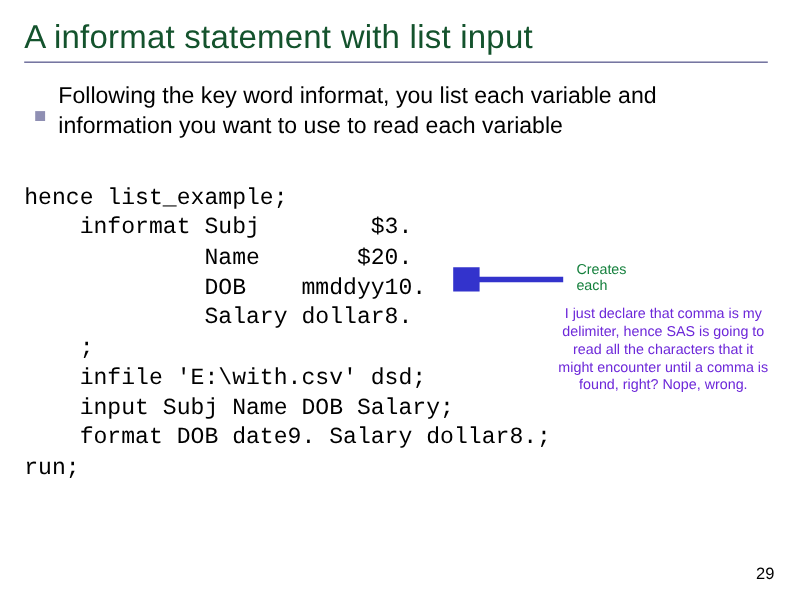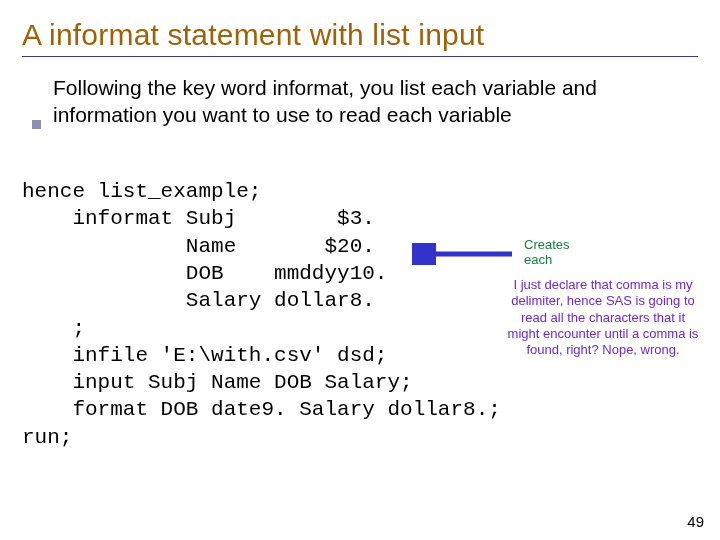--- a/index.html
+++ b/index.html
@@ -7,36 +7,36 @@
     width: 720px;
     height: 540px;
     background: #ffffff;
     font-family: Arial, Helvetica, sans-serif;
     position: relative;
     overflow: hidden;
     padding: 18px 22px;
   }
   .title {
     font-size: 30px;
-    color: #a16207;
+    color: #14532d;
     font-weight: 400;
     margin-bottom: 4px;
     letter-spacing: 0.2px;
   }
   .rule {
     border: none;
     border-top: 1.5px solid #3d3d7a;
     margin-bottom: 18px;
   }
   .bullet-row {
     display: flex;
-    align-items: flex-end;
+    align-items: center;
     gap: 12px;
     padding-left: 10px;
-    margin-bottom: 22px;
+    margin-bottom: 11px;
   }
   .bullet-icon {
     width: 9px;
     height: 9px;
     background: #8f8fb3;
     margin-top: 8px;
     flex-shrink: 0;
   }
   .bullet-text {
     font-size: 21px;
@@ -124,13 +124,13 @@
     </defs>
     <line x1="100" y1="11" x2="14" y2="11" stroke="#3333cc" stroke-width="5" marker-end="url(#ah)"></line>
   </svg>
   <div class="creates">
     <span>Creates</span><br>
     <span>each</span>
   </div>
   <div class="sidenote">I just declare that comma is my delimiter, hence SAS is going to read all the characters that it might encounter until a comma is found, right? Nope, wrong.</div>
 </div>
 
-<div class="page-num">49</div>
+<div class="page-num">29</div>
 
 </body></html>

